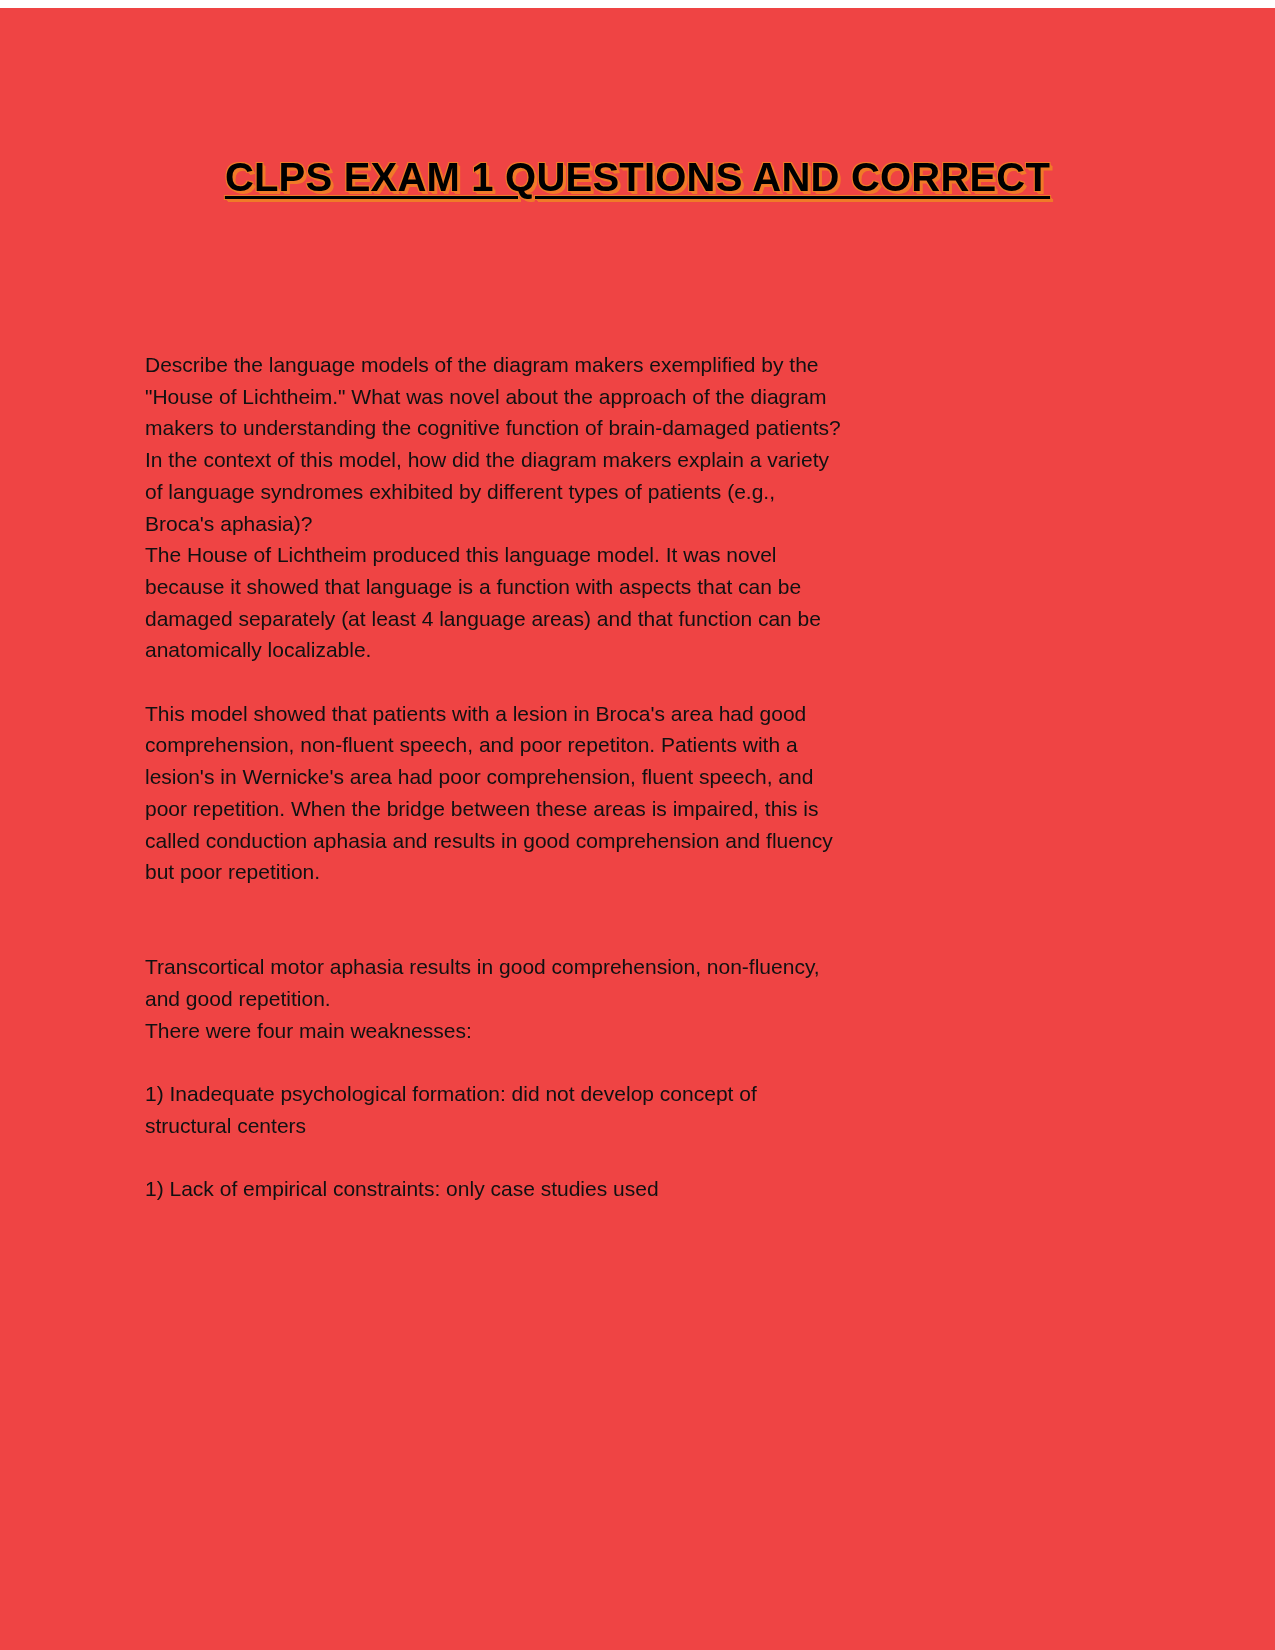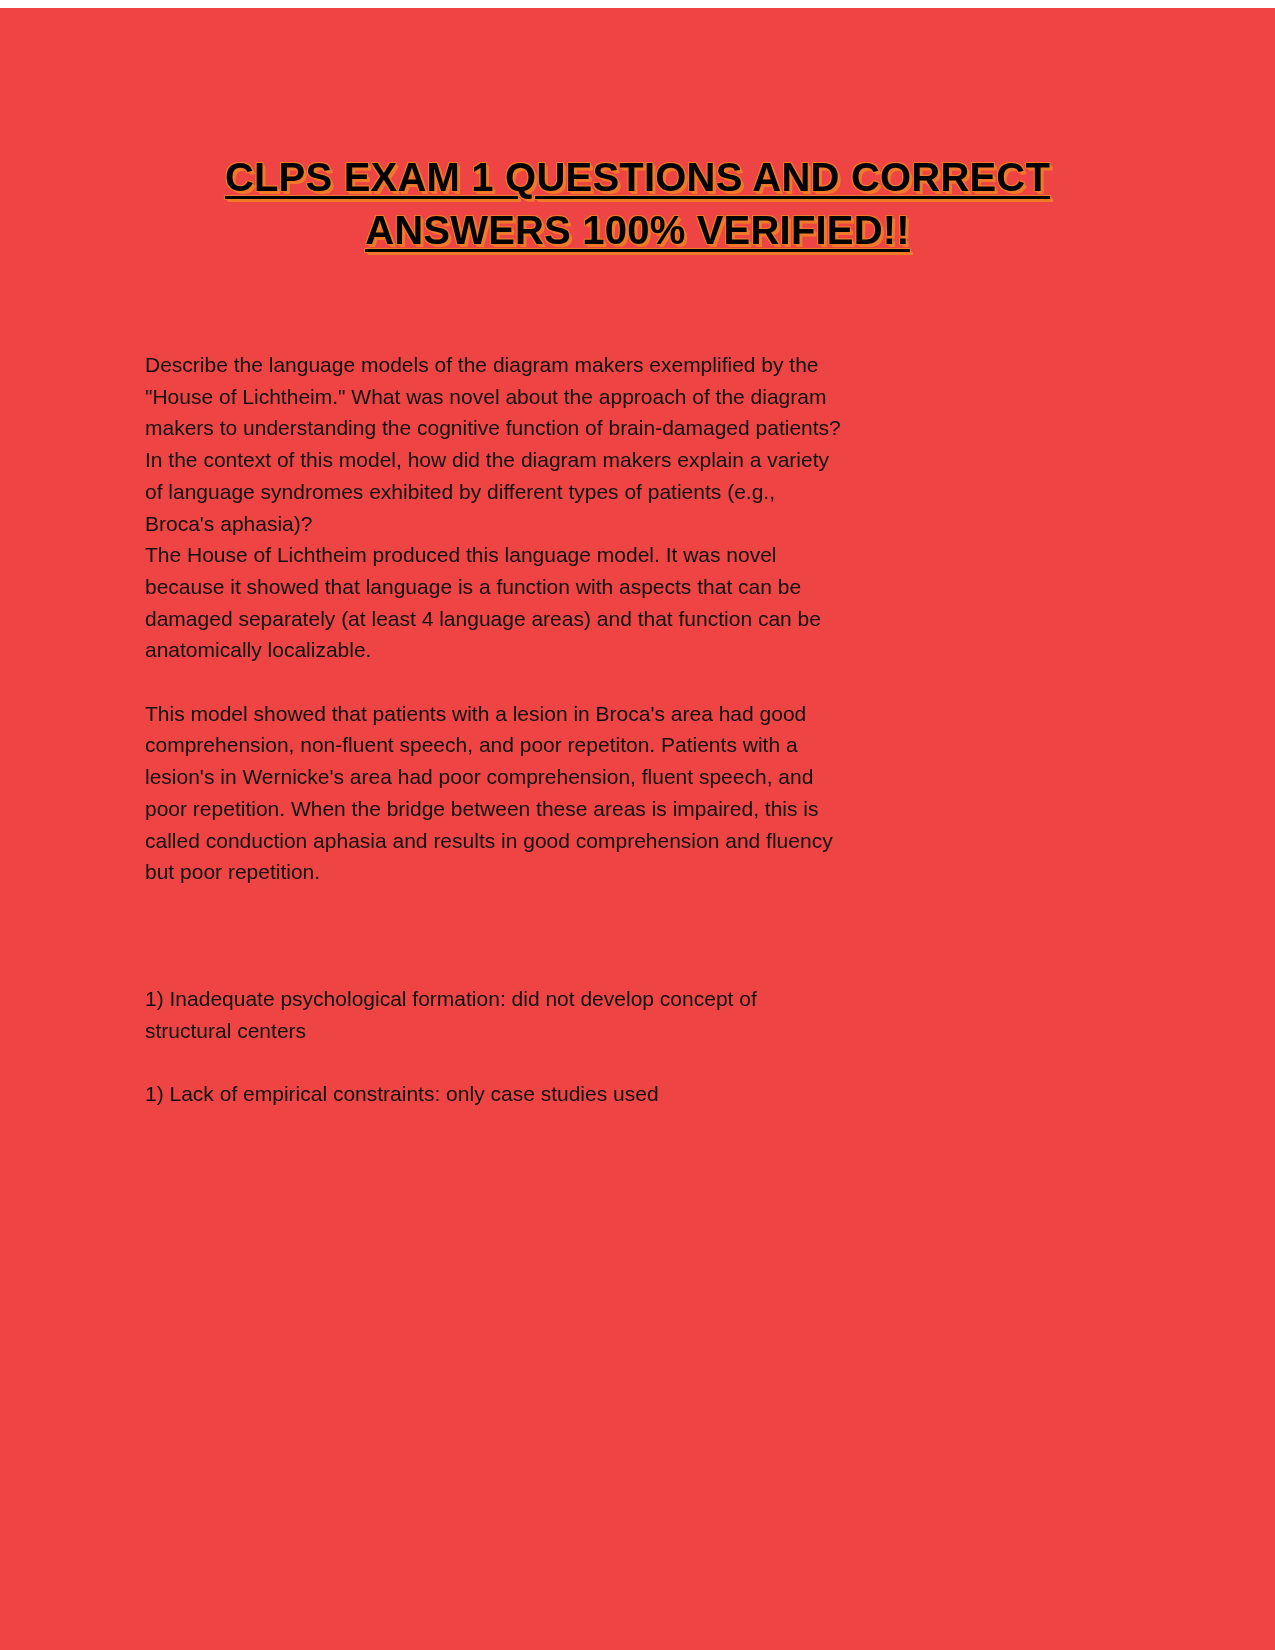--- a/index.html
+++ b/index.html
@@ -72,23 +72,20 @@
   </style>
 </head>
 <body>
 
 <div class="page">
 
   <div class="title">
     <div class="title-line">
       <span>CLPS EXAM 1 QUESTIONS AND CORRECT</span>
     </div>
-    <div class="title-line">
-      <span>ANSWERS 100% VERIFIED!!</span>
-    </div>
   </div>
 
   <div class="body-text">
     <p class="para">Describe the language models of the diagram makers exemplified by the
 "House of Lichtheim." What was novel about the approach of the diagram
 makers to understanding the cognitive function of brain-damaged patients?
 In the context of this model, how did the diagram makers explain a variety
 of language syndromes exhibited by different types of patients (e.g.,
 Broca's aphasia)?</p>
     <p class="para">The House of Lichtheim produced this language model. It was novel
@@ -97,20 +94,23 @@
 anatomically localizable.</p>
     <div class="gap"></div>
     <p class="para">This model showed that patients with a lesion in Broca's area had good
 comprehension, non-fluent speech, and poor repetiton. Patients with a
 lesion's in Wernicke's area had poor comprehension, fluent speech, and
 poor repetition. When the bridge between these areas is impaired, this is
 called conduction aphasia and results in good comprehension and fluency
 but poor repetition.</p>
     <div class="gap"></div>
     <div class="gap"></div>
+    <p class="para">Transcortical motor aphasia results in good comprehension, non-fluency,
+and good repetition.</p>
+    <p class="para">There were four main weaknesses:</p>
     <div class="gap"></div>
     <p class="para">1) Inadequate psychological formation: did not develop concept of
 structural centers</p>
     <div class="gap"></div>
     <p class="para">1) Lack of empirical constraints: only case studies used</p>
   </div>
 
 </div>
 
 </body></html>

